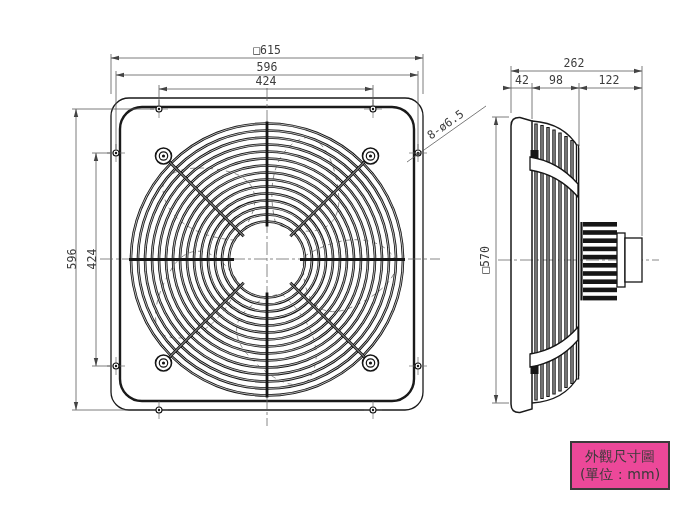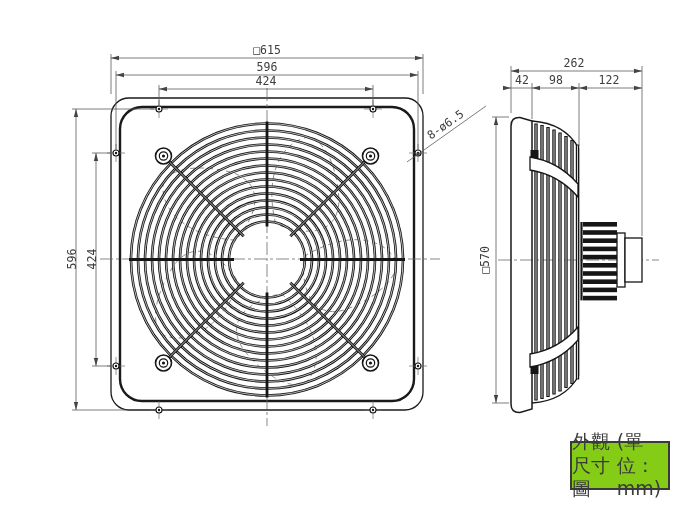--- a/index.html
+++ b/index.html
@@ -5,23 +5,23 @@
   html,body{margin:0;padding:0;background:#fff;}
   #canvas{position:relative;width:695px;height:513px;background:#ffffff;overflow:hidden;
           font-family:"DejaVu Sans", sans-serif;margin-left:8px;}
   svg{position:absolute;left:0;top:0;}
   .dimtxt{font-family:"DejaVu Sans Mono", monospace;font-size:11.5px;fill:#3d3d3d;}
   .thin{stroke:#5a5a5a;stroke-width:0.8;fill:none;}
   .cline{stroke:#6a6a6a;stroke-width:0.8;fill:none;stroke-dasharray:13 3 3 3;}
   .main{stroke:#1a1a1a;fill:none;}
   .arr{fill:#444;}
   #title-block{position:absolute;left:562px;top:441px;width:100px;height:49px;
-     border:2px solid #3a3a3a;background:#84cc16;box-sizing:border-box;
-     display:flex;flex-direction:row;justify-content:center;align-items:center;
-     font-size:19px;color:#3a3a3a;line-height:1.25;}
+     border:2px solid #3a3a3a;background:#ec4899;box-sizing:border-box;
+     display:flex;flex-direction:column;justify-content:center;align-items:center;
+     font-size:14px;color:#3a3a3a;line-height:1.25;}
 </style>
 </head>
 <body>
 
 <div id="canvas">
 <svg width="695" height="513" viewBox="0 0 695 513">
 
   <g>
 
     <rect x="103" y="98" width="312" height="312" rx="18" class="main" stroke-width="1.3" fill="#fff"></rect>

